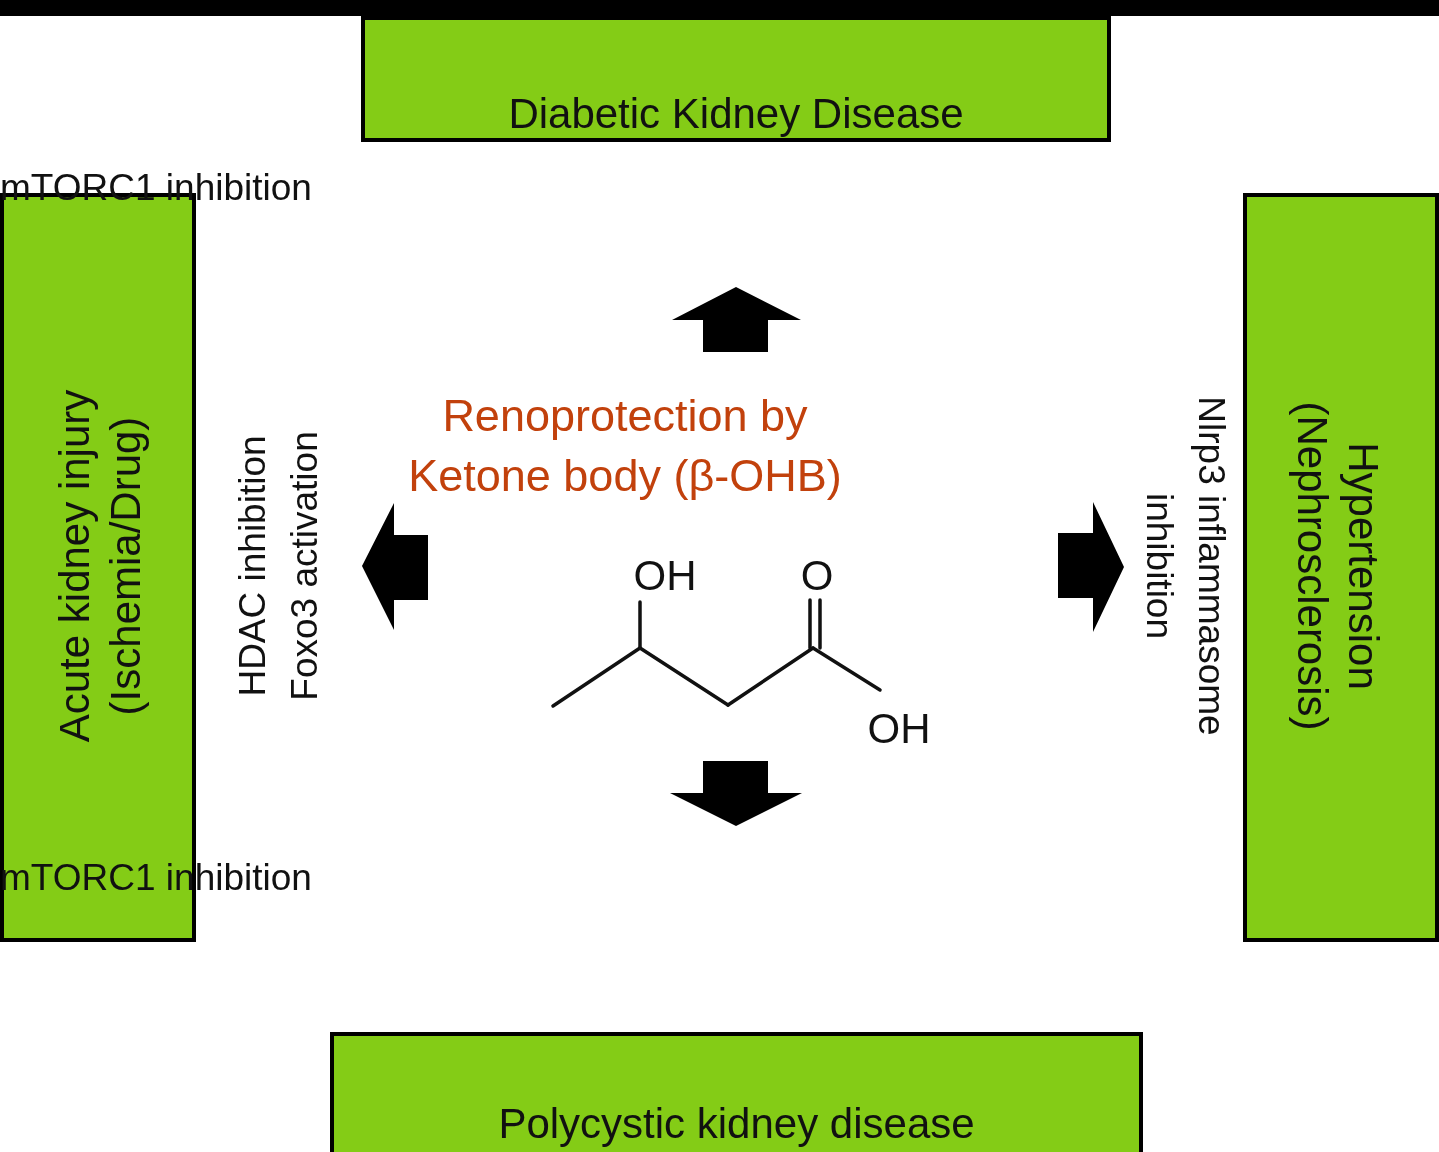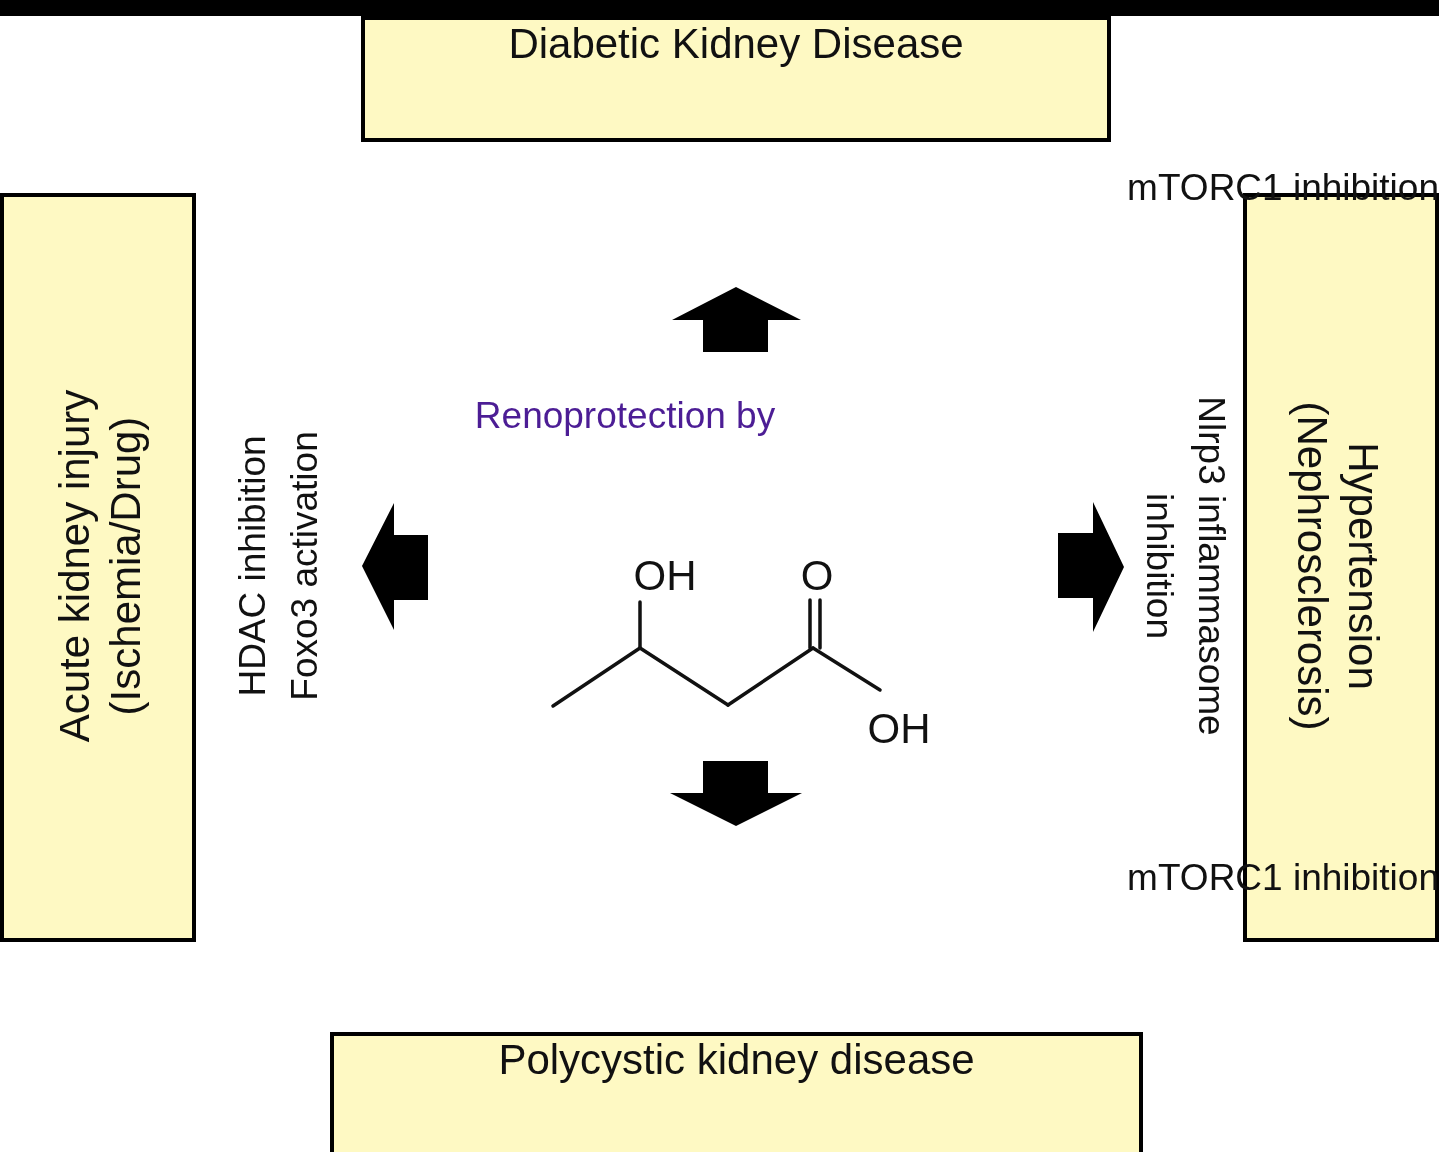--- a/index.html
+++ b/index.html
@@ -1,38 +1,38 @@
 <!DOCTYPE html>
 <html><head>
 <meta charset="utf-8">
 <style>
   html, body { margin:0; padding:0; background:#ffffff; }
   body { width:1439px; height:1152px; position:relative; overflow:hidden;
          font-family:"Liberation Sans", sans-serif; color:#111; }
   .topband { position:absolute; left:0; top:0; width:1439px; height:16px; background:#000; }
-  .box { position:absolute; border:4px solid #000; box-sizing:border-box; background:#fef9c3;
-         display:flex; align-items:flex-start; justify-content:center; text-align:center; }
+  .box { position:absolute; border:4px solid #000; box-sizing:border-box; background:#84cc16;
+         display:flex; align-items:flex-end; justify-content:center; text-align:center; }
   #box-top { left:361px; top:16px; width:750px; height:126px; font-size:42px; }
   #box-left { left:0; top:193px; width:196px; height:749px; }
   #box-right { left:1243px; top:193px; width:196px; height:749px; }
   #box-bottom { left:330px; top:1032px; width:813px; height:140px; font-size:42px; padding-bottom:20px; }
   .rot { position:absolute; white-space:nowrap; text-align:center; line-height:1.22; }
   .rot-ccw { transform:translate(-50%,-50%) rotate(-90deg); }
   .rot-cw  { transform:translate(-50%,-50%) rotate(90deg); }
   .box-rot { font-size:42px; }
   .lbl { font-size:37px; line-height:52px; }
-  .center-lbl { position:absolute; left:0; width:1439px; text-align:right; }
+  .center-lbl { position:absolute; left:0; width:1439px; text-align:left; }
   #top-effects { top:162px; }
   #bottom-effects { top:852px; }
   #left-effects { left:279px; top:566px; }
   #right-effects { left:1185px; top:566px; }
   #left-box-text { left:100px; top:566px; }
   #right-box-text { left:1338px; top:566px; }
   #title { position:absolute; left:0; width:1250px; top:386px; text-align:center;
-           font-size:37px; line-height:60px; color:#4c1d95; }
+           font-size:45px; line-height:60px; color:#c2410c; }
   svg.overlay { position:absolute; left:0; top:0; width:1439px; height:1152px; pointer-events:none; }
   .atom { font-family:"Liberation Sans", sans-serif; font-size:42px; fill:#111; }
 </style>
 </head>
 <body>
 
 <div class="topband"></div>
 
 <div class="box" id="box-top">
   <span>Diabetic Kidney Disease</span>
@@ -67,20 +67,21 @@
   <div>Foxo3 activation</div>
 </div>
 
 <div class="rot rot-cw lbl" id="right-effects">
   <div>Nlrp3 inflammasome</div>
   <div>inhibition</div>
 </div>
 
 <div id="title">
   <div>Renoprotection by</div>
+  <div>Ketone body (β-OHB)</div>
 </div>
 
 <svg class="overlay" viewBox="0 0 1439 1152">
   <polygon points="736,287 801,320 768,320 768,352 703,352 703,320 672,320" fill="#000"></polygon>
   <polygon points="703,761 768,761 768,793 802,793 736,826 670,793 703,793" fill="#000"></polygon>
   <polygon points="362,566 394,503 394,535 428,535 428,600 394,600 394,630" fill="#000"></polygon>
   <polygon points="1058,533 1093,533 1093,502 1124,567 1093,632 1093,598 1058,598" fill="#000"></polygon>
 
   <g stroke="#111" stroke-width="3.5" fill="none" stroke-linecap="round">
     <line x1="553" y1="706" x2="640" y2="648"></line>

